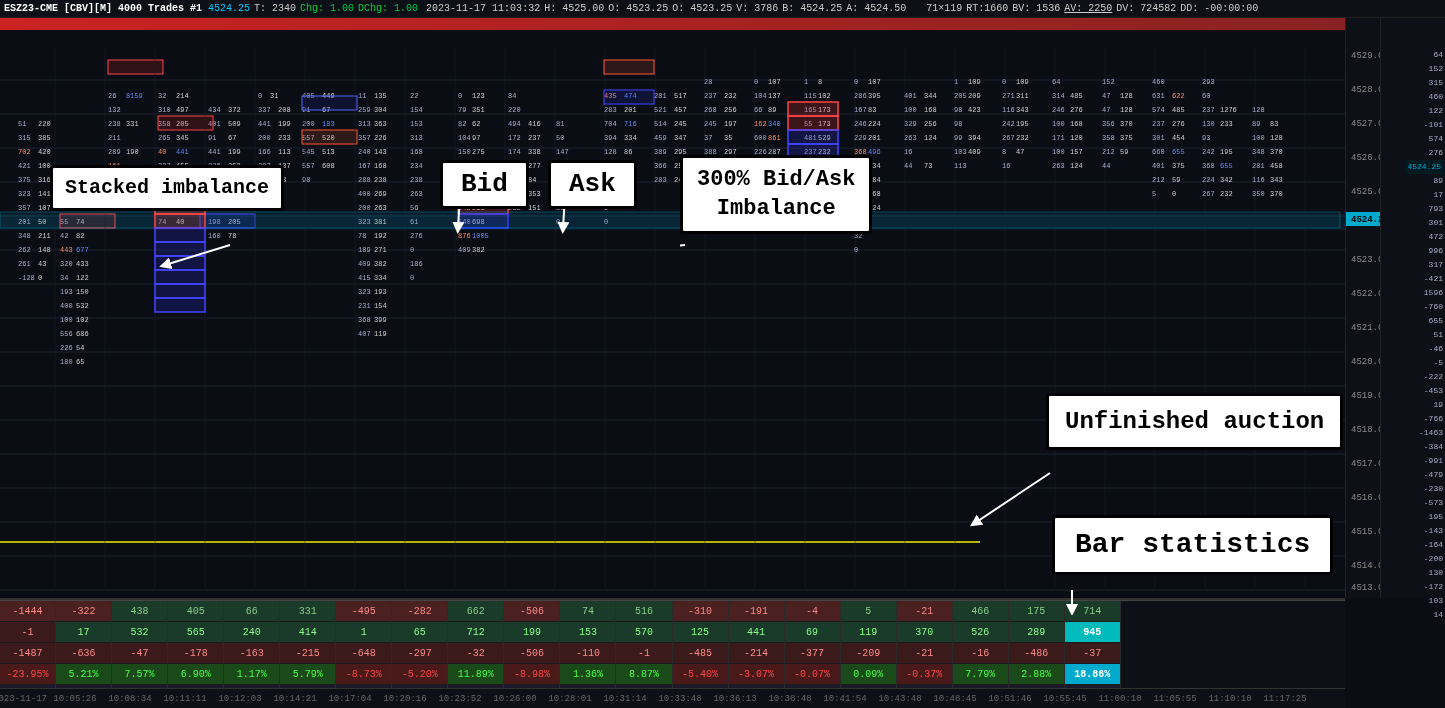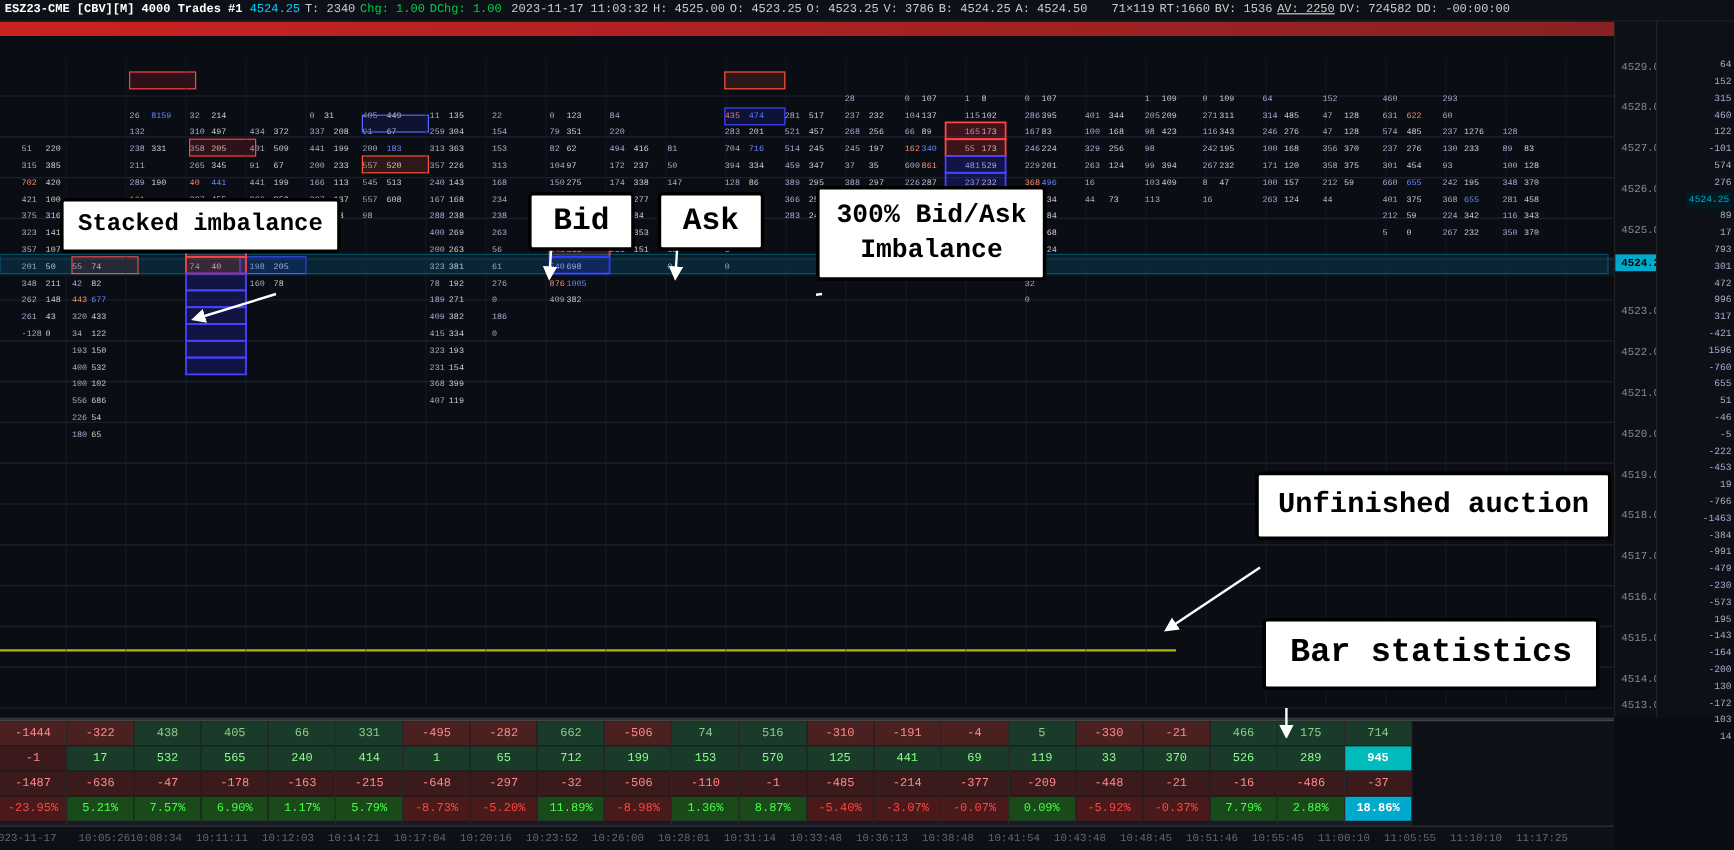--- a/index.html
+++ b/index.html
@@ -1076,27 +1076,20 @@
         <div class="stats-cell vol">5768</div>
       </div>
       <div class="stats-col">
         <div class="stats-cell delta-pos">5</div>
         <div class="stats-cell maxdelta-pos">119</div>
         <div class="stats-cell mindelta-neg">-209</div>
         <div class="stats-cell pct-pos">0.09%</div>
         <div class="stats-cell vol">5571</div>
       </div>
       <div class="stats-col">
-        <div class="stats-cell delta-neg">-330</div>
-        <div class="stats-cell maxdelta-pos">33</div>
-        <div class="stats-cell mindelta-neg">-448</div>
-        <div class="stats-cell pct-neg">-5.92%</div>
-        <div class="stats-cell vol">5572</div>
-      </div>
-      <div class="stats-col">
         <div class="stats-cell delta-neg">-21</div>
         <div class="stats-cell maxdelta-pos">370</div>
         <div class="stats-cell mindelta-neg">-21</div>
         <div class="stats-cell pct-neg">-0.37%</div>
         <div class="stats-cell vol">5697</div>
       </div>
       <div class="stats-col">
         <div class="stats-cell delta-pos">466</div>
         <div class="stats-cell maxdelta-pos">526</div>
         <div class="stats-cell mindelta-neg">-16</div>
@@ -1115,21 +1108,21 @@
         <div class="stats-cell maxdelta-pos" style="background: rgb(0, 187, 187); color: white; font-weight: bold;">945</div>
         <div class="stats-cell mindelta-neg">-37</div>
         <div class="stats-cell pct-highlight">18.86%</div>
         <div class="stats-cell vol">3786</div>
       </div>
     </div>
 </div>
 
 <div id="time-labels">
 <span class="time-label" style="left: 20px;">2023-11-17</span>
-    <span class="time-label" style="left: 87px;">10:05:26</span>
+    <span class="time-label" style="left: 75px;">10:05:26</span>
     <span class="time-label" style="left: 130px;">10:08:34</span>
     <span class="time-label" style="left: 185px;">10:11:11</span>
     <span class="time-label" style="left: 240px;">10:12:03</span>
     <span class="time-label" style="left: 295px;">10:14:21</span>
     <span class="time-label" style="left: 350px;">10:17:04</span>
     <span class="time-label" style="left: 405px;">10:20:16</span>
     <span class="time-label" style="left: 460px;">10:23:52</span>
     <span class="time-label" style="left: 515px;">10:26:00</span>
     <span class="time-label" style="left: 570px;">10:28:01</span>
     <span class="time-label" style="left: 625px;">10:31:14</span>

